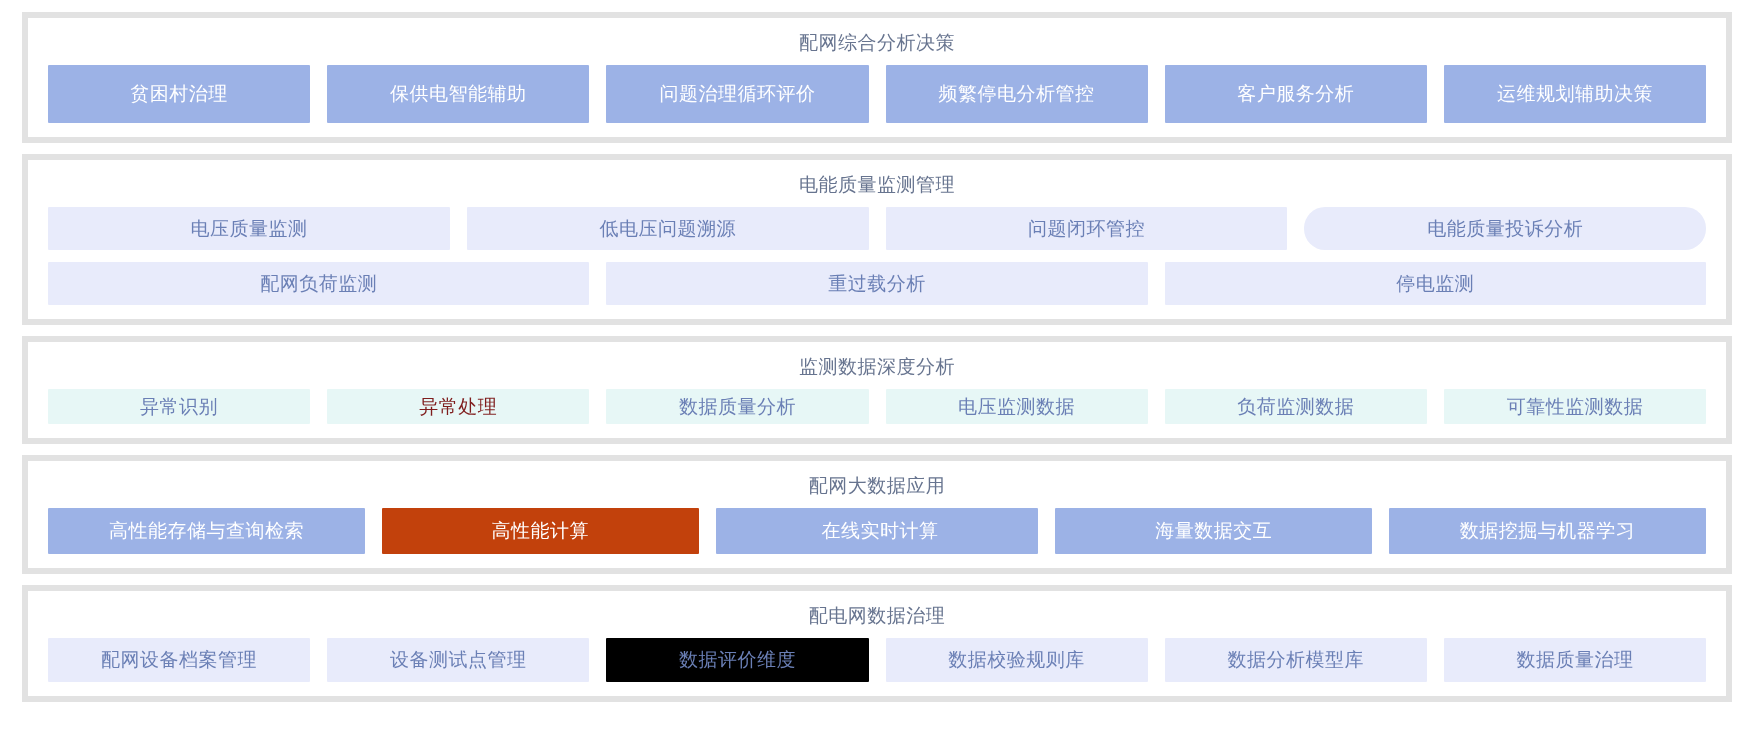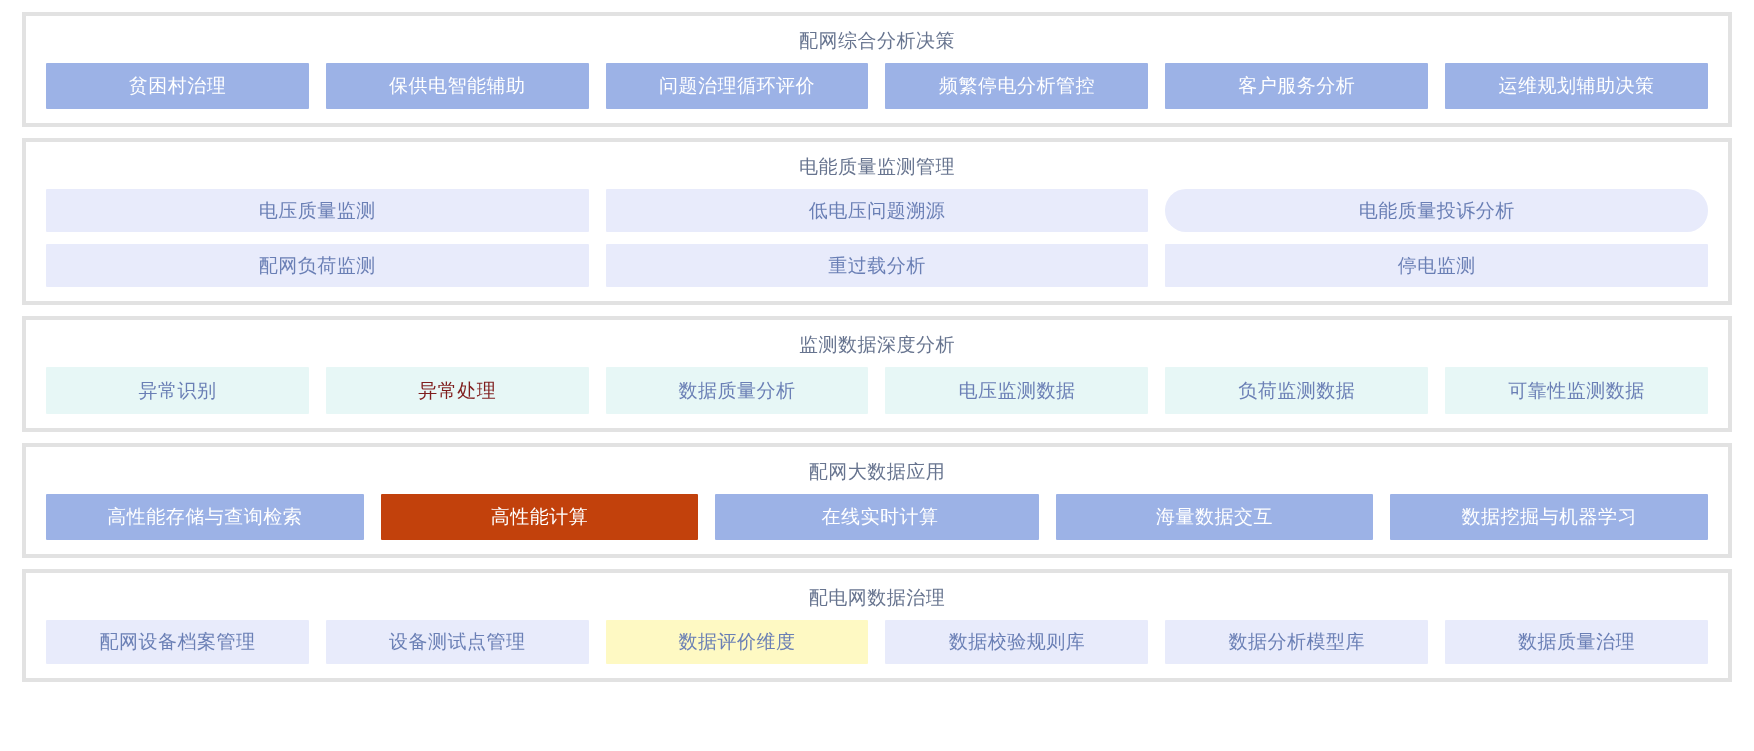--- a/index.html
+++ b/index.html
@@ -17,21 +17,21 @@
     width: 1754px;
     height: 751px;
     box-sizing: border-box;
     padding: 12px 22px 12px 22px;
     display: flex;
     flex-direction: column;
     gap: 11px;
   }
 
   .section {
-    border: 4px solid #0f172a;
+    border: 6px solid #0f172a;
     background: #ffffff;
     box-sizing: border-box;
     padding: 12px 20px 14px 20px;
     display: flex;
     flex-direction: column;
   }
 
   .section-title {
     text-align: center;
     font-size: 19px;
@@ -74,23 +74,23 @@
     background: #e8ebfb;
     color: #6a7fb5;
   }
   
   .cell.mint {
     background: #e7f7f6;
     color: #6a7fb5;
   }
 
   
-  .sec-decision .cell { height: 46px; text-align: right; }
+  .sec-decision .cell { height: 58px; text-align: right; }
   .sec-quality  .cell { height: 43px; }
-  .sec-deep     .cell { height: 47px; }
+  .sec-deep     .cell { height: 35px; }
   .sec-bigdata  .cell { height: 46px; }
   .sec-govern   .cell { height: 44px; }
 </style>
 </head>
 <body>
 
 <div class="page">
 
   <div class="section sec-decision" style="border-color: rgb(226, 226, 226);">
     <div class="section-title" style="color: rgb(103, 116, 143);">配网综合分析决策</div>
@@ -102,20 +102,21 @@
       <div class="cell blue" style="background: rgb(156, 178, 230); color: rgb(255, 255, 255);">客户服务分析</div>
       <div class="cell blue" style="background: rgb(156, 178, 230); color: rgb(255, 255, 255);">运维规划辅助决策</div>
     </div>
   </div>
 
   <div class="section sec-quality" style="border-color: rgb(226, 226, 226);">
     <div class="section-title" style="color: rgb(103, 116, 143);">电能质量监测管理</div>
     <div class="row">
       <div class="cell lav" style="background: rgb(232, 235, 251); color: rgb(106, 127, 181);">电压质量监测</div>
       <div class="cell lav" style="background: rgb(232, 235, 251); color: rgb(106, 127, 181);">低电压问题溯源</div>
+      <div class="cell lav" style="background: rgb(232, 235, 251); color: rgb(106, 127, 181);">问题闭环管控</div>
       <div class="cell lav" style="background: rgb(232, 235, 251); color: rgb(106, 127, 181); border-radius: 21px;">电能质量投诉分析</div>
     </div>
     <div class="row">
       <div class="cell lav" style="background: rgb(232, 235, 251); color: rgb(106, 127, 181);">配网负荷监测</div>
       <div class="cell lav" style="background: rgb(232, 235, 251); color: rgb(106, 127, 181);">重过载分析</div>
       <div class="cell lav" style="background: rgb(232, 235, 251); color: rgb(106, 127, 181);">停电监测</div>
     </div>
   </div>
 
   <div class="section sec-deep" style="border-color: rgb(226, 226, 226);">
@@ -139,20 +140,20 @@
       <div class="cell blue" style="background: rgb(156, 178, 230); color: rgb(255, 255, 255);">海量数据交互</div>
       <div class="cell blue" style="background: rgb(156, 178, 230); color: rgb(255, 255, 255);">数据挖掘与机器学习</div>
     </div>
   </div>
 
   <div class="section sec-govern" style="border-color: rgb(226, 226, 226);">
     <div class="section-title" style="color: rgb(103, 116, 143);">配电网数据治理</div>
     <div class="row">
       <div class="cell lav" style="background: rgb(232, 235, 251); color: rgb(106, 127, 181);">配网设备档案管理</div>
       <div class="cell lav" style="background: rgb(232, 235, 251); color: rgb(106, 127, 181);">设备测试点管理</div>
-      <div class="cell lav" style="background: #fef9c3; color: rgb(106, 127, 181);">数据评价维度</div>
+      <div class="cell lav" style="background: #000000; color: rgb(106, 127, 181);">数据评价维度</div>
       <div class="cell lav" style="background: rgb(232, 235, 251); color: rgb(106, 127, 181);">数据校验规则库</div>
       <div class="cell lav" style="background: rgb(232, 235, 251); color: rgb(106, 127, 181);">数据分析模型库</div>
       <div class="cell lav" style="background: rgb(232, 235, 251); color: rgb(106, 127, 181);">数据质量治理</div>
     </div>
   </div>
 
 </div>
 
 </body></html>

